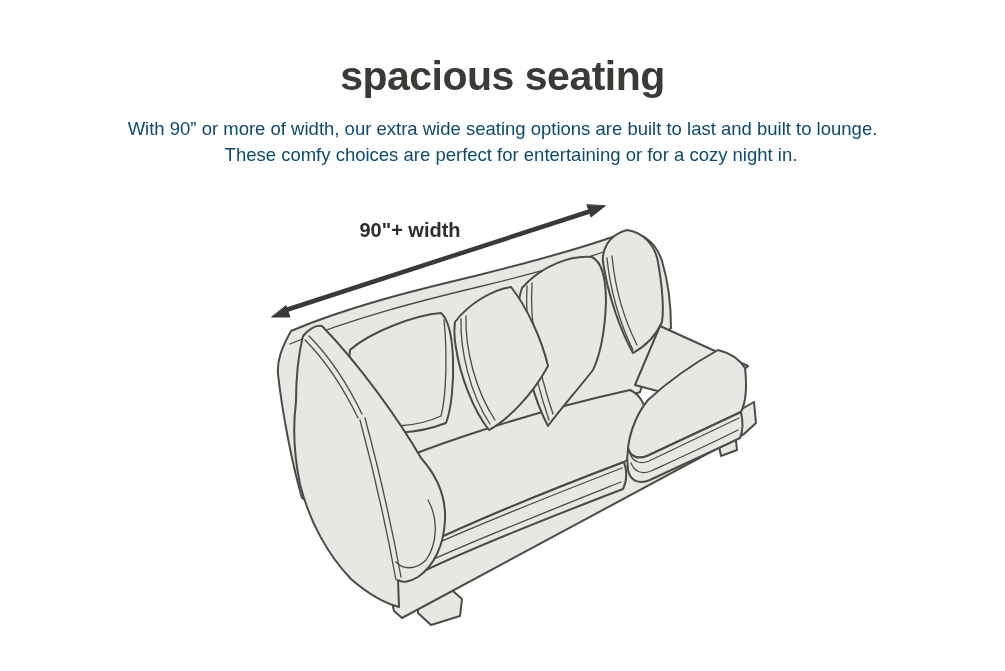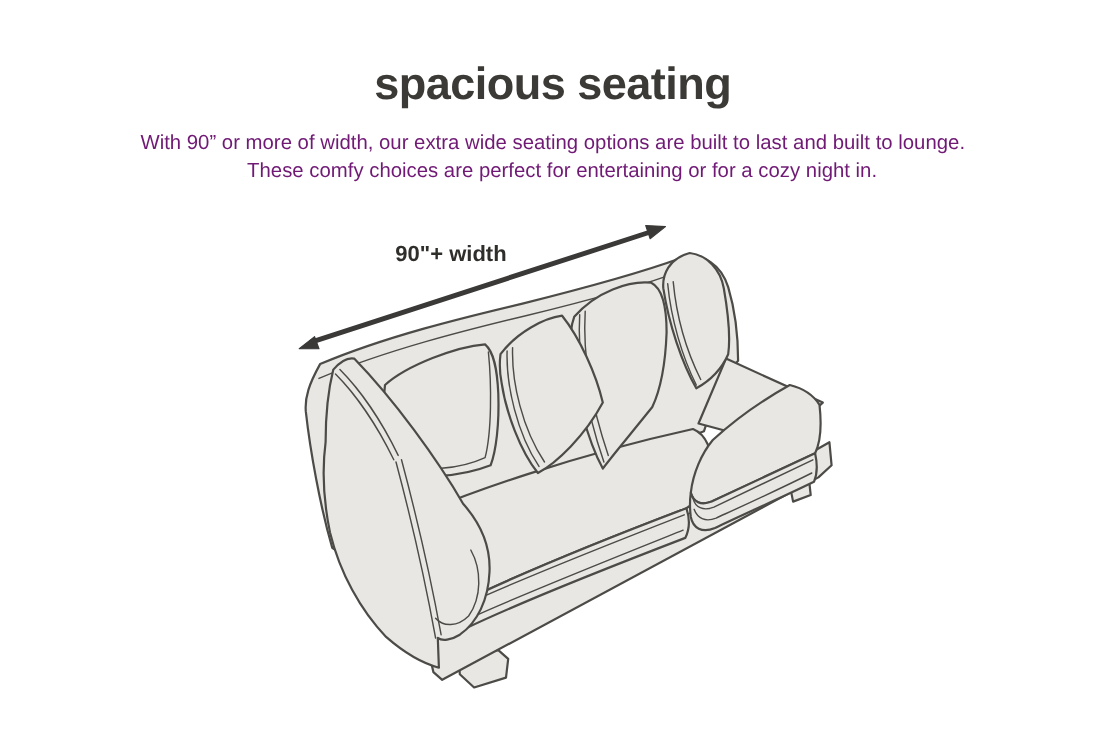--- a/index.html
+++ b/index.html
@@ -1,21 +1,21 @@
 <!DOCTYPE html>
 <html><head>
 <meta charset="utf-8">
 <style>
   html,body{margin:0;padding:0;background:#ffffff;}
   .canvas{position:relative;width:1005px;height:642px;background:#ffffff;overflow:hidden;
           font-family:"Liberation Sans", sans-serif;text-decoration:underline;}
   .title{position:absolute;top:53px;left:0;right:0;text-align:center;
          font-weight:bold;font-size:41px;letter-spacing:-0.5px;color:#3b3a36;}
   .desc{position:absolute;left:0;right:0;text-align:center;
-        font-size:18.5px;line-height:26px;color:#701a75;}
+        font-size:18.5px;line-height:26px;color:#0c4a6e;}
   .desc-1{top:116px;}
   .desc-2{top:142px;padding-left:17px;}
   .art{position:absolute;top:0;left:0;width:1005px;height:671px;}
   .dim-label{font-family:"Liberation Sans", sans-serif;font-weight:bold;font-size:20px;fill:#2f2e2b;}
 </style>
 </head>
 <body>
 
 <div class="canvas">
 

